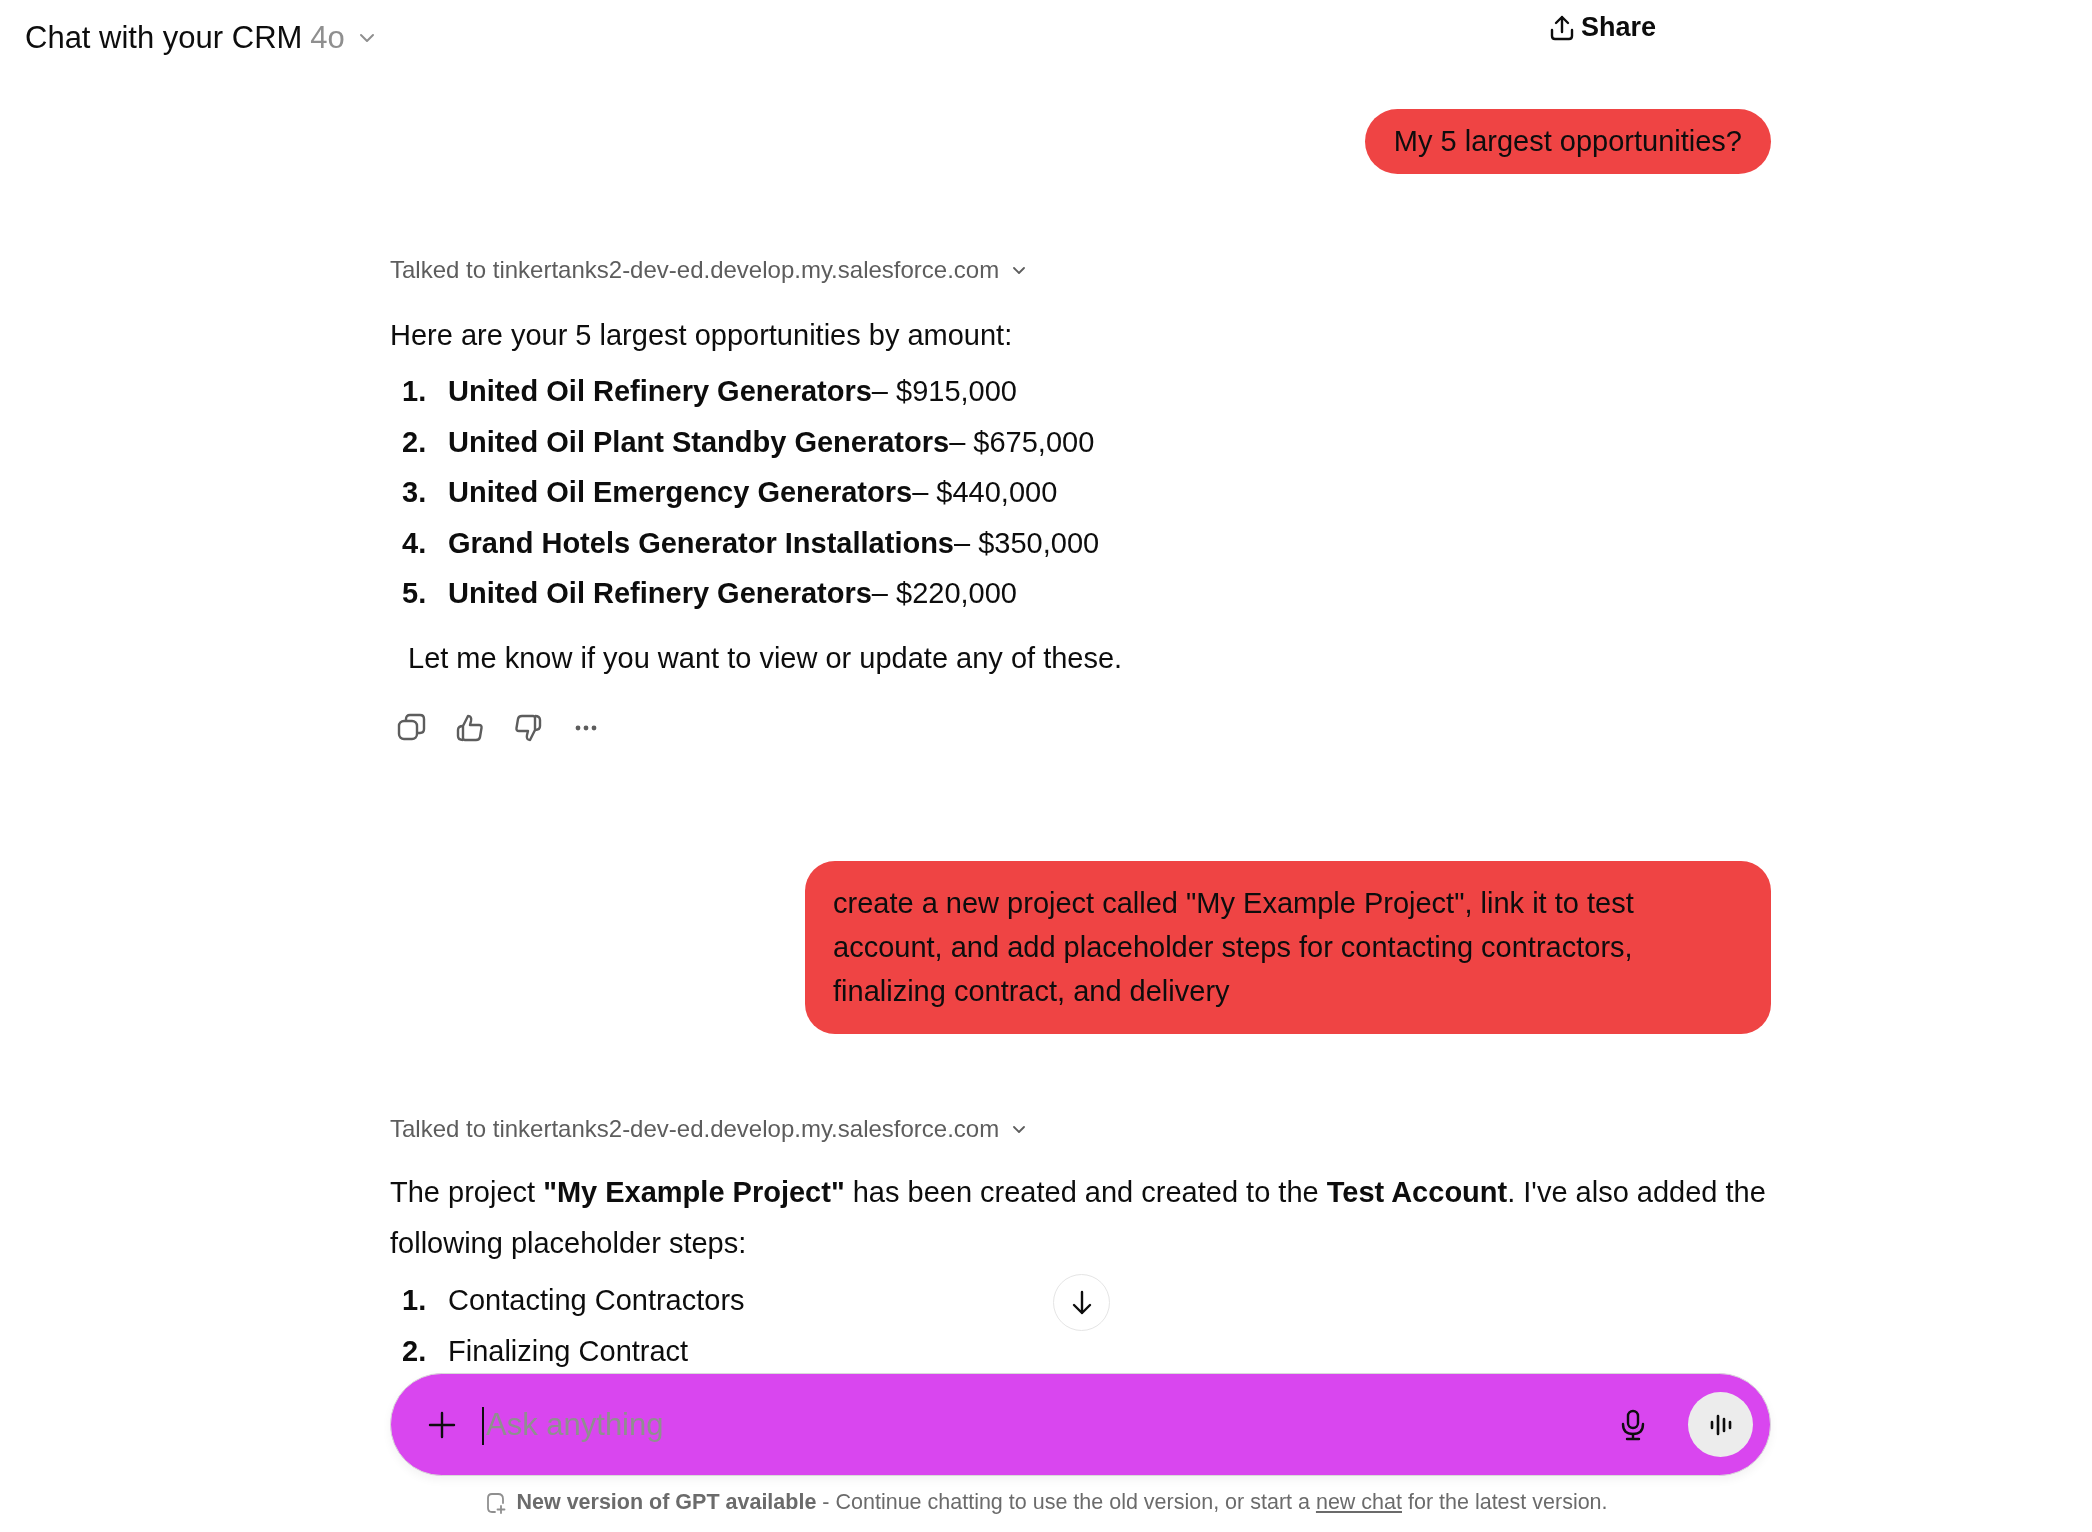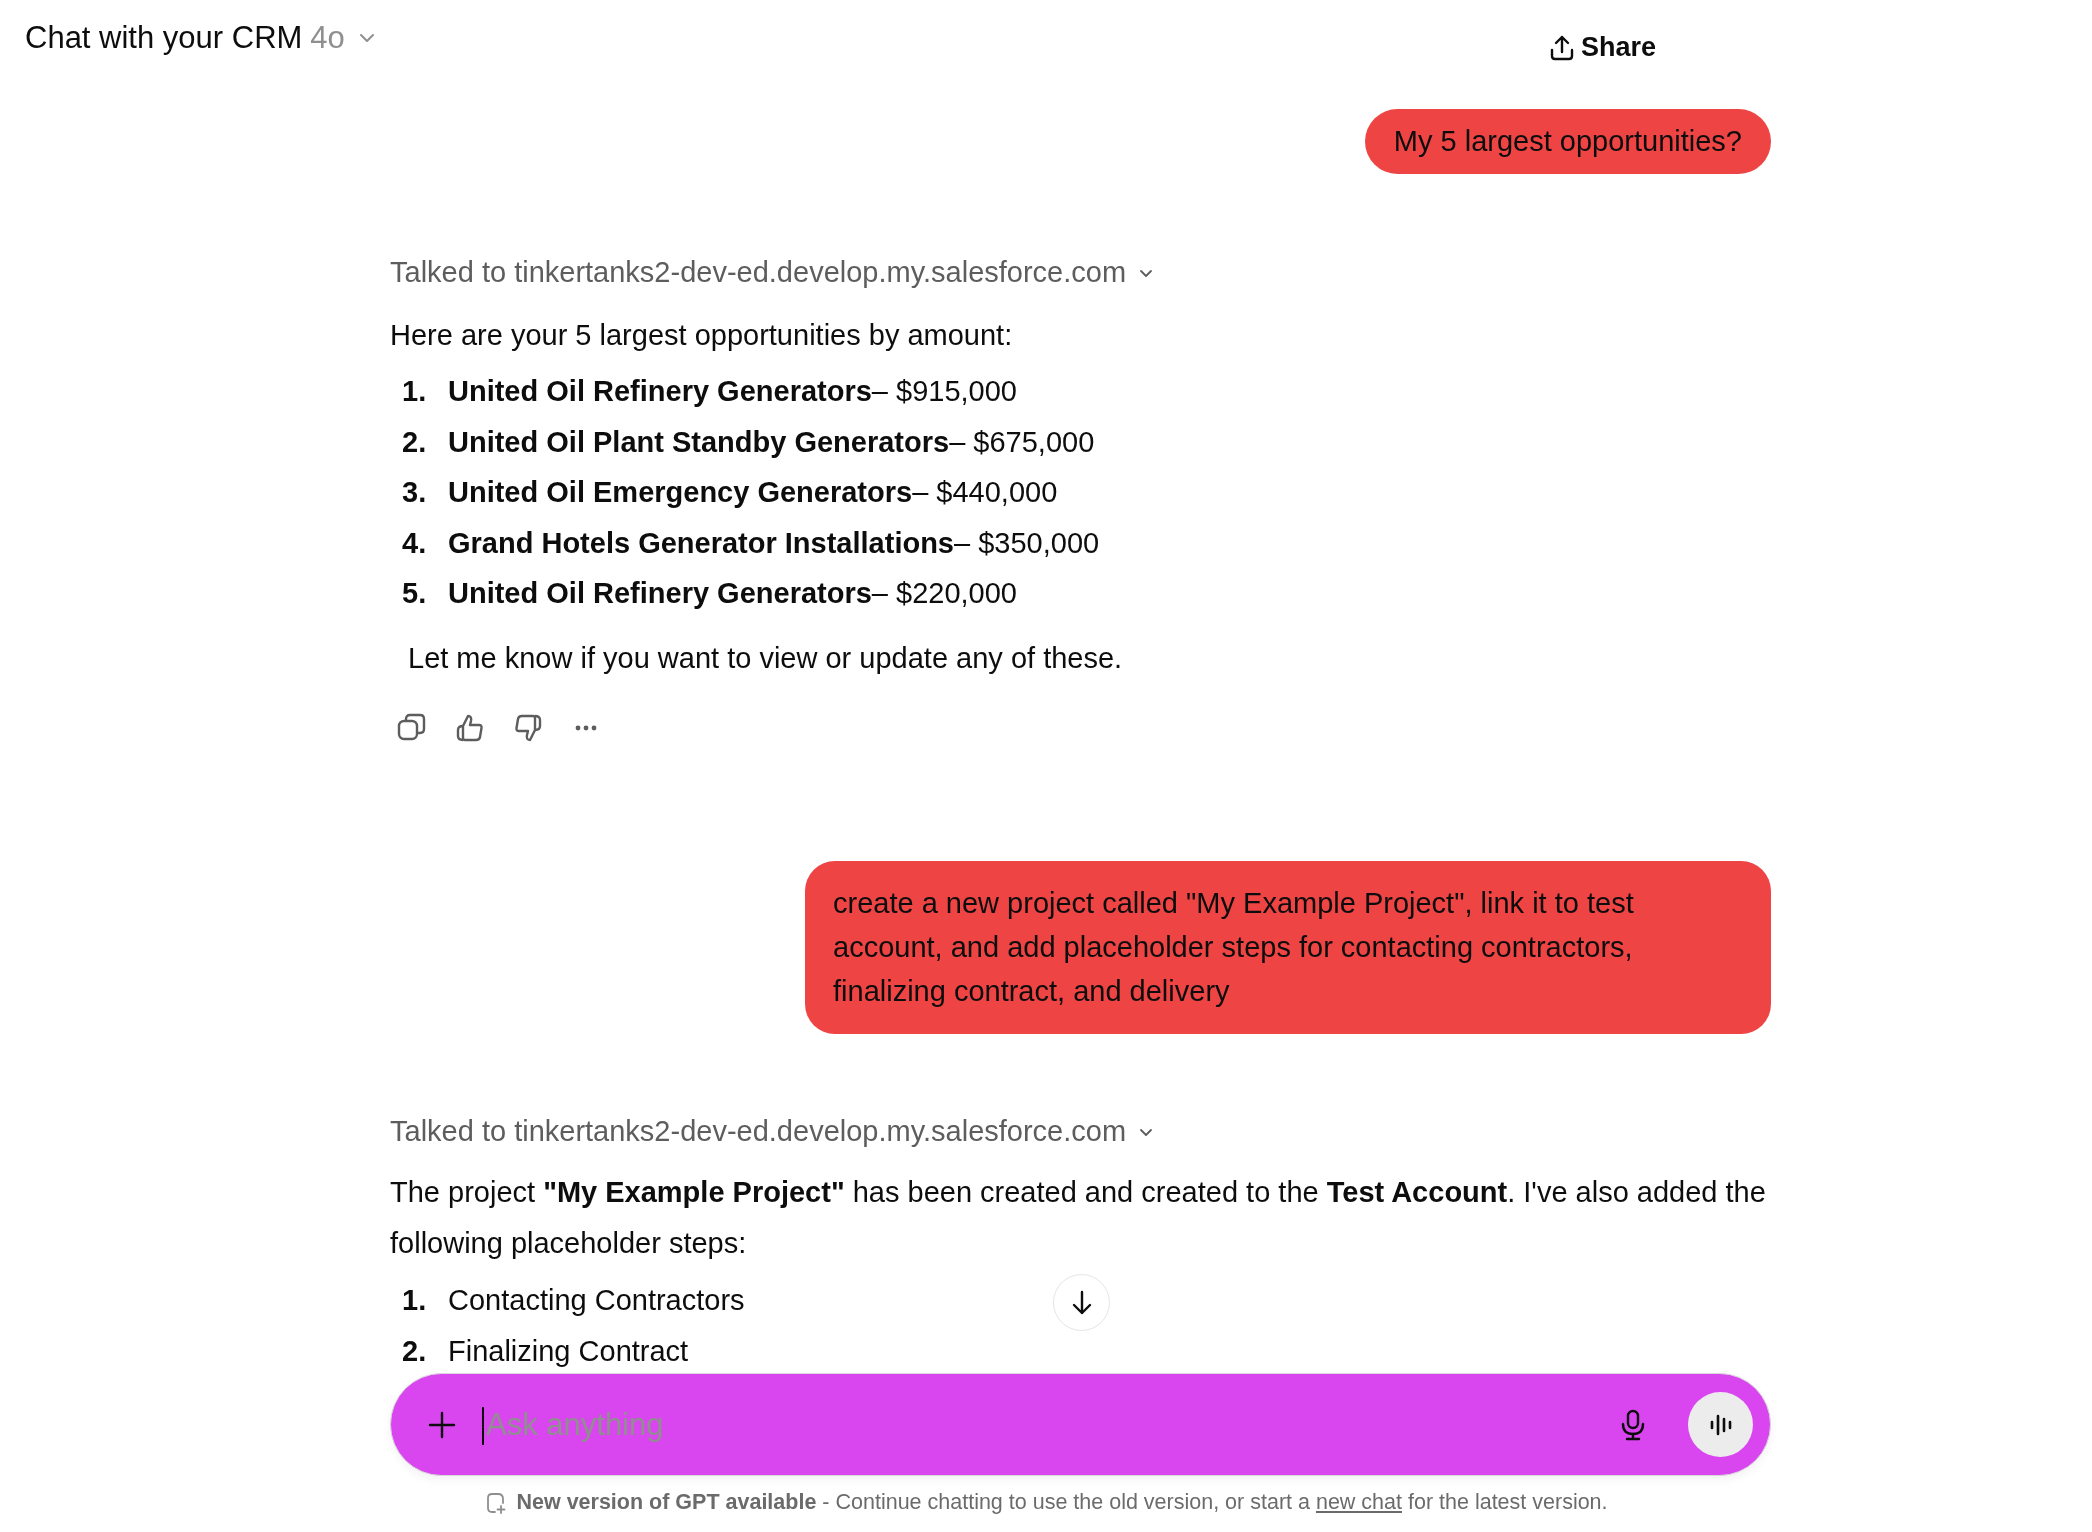--- a/index.html
+++ b/index.html
@@ -4,29 +4,29 @@
 <style>
   * { box-sizing: border-box; margin: 0; padding: 0; }
   html, body { width: 2092px; height: 1532px; overflow: hidden; background: #ffffff; }
   body { font-family: "Liberation Sans", "DejaVu Sans", sans-serif; color: #0d0d0d; position: relative; }
 
   .header { position: absolute; top: 0; left: 0; width: 1680px; height: 84px; padding-left: 48px; }
   .model-title { position: absolute; left: 25px; top: 20px; display: flex; align-items: center; gap: 8px; font-size: 31px; cursor: pointer; }
   .model-title .name { color: #0d0d0d; }
   .model-title .ver { color: #8f8f8f; }
   .model-title svg { margin-left: 4px; }
-  .share-btn { position: absolute; right: 24px; top: 32px; display: flex; align-items: center; gap: 4px; font-size: 27px; font-weight: 600; cursor: pointer; }
+  .share-btn { position: absolute; right: 24px; top: 12px; display: flex; align-items: center; gap: 4px; font-size: 27px; font-weight: 600; cursor: pointer; }
 
   .thread { position: absolute; left: 390px; top: 0; width: 1381px; }
 
   .user-bubble { position: absolute; right: 0; background: #ef4444; border-radius: 34px; font-size: 29px; line-height: 44px; color: #0d0d0d; }
   .ub1 { top: 109px; height: 65px; padding: 10px 29px; border-radius: 33px; }
   .ub2 { top: 861px; width: 966px; padding: 20px 28px 21px 28px; border-radius: 30px; }
 
-  .tool-line { position: absolute; left: 0; font-size: 29px; color: #5d5d5d; display: flex; align-items: center; gap: 10px; cursor: pointer; }
+  .tool-line { position: absolute; left: 0; font-size: 24px; color: #5d5d5d; display: flex; align-items: center; gap: 10px; cursor: pointer; }
   .tl1 { top: 256px; }
   .tl2 { top: 1115px; }
 
   .para { position: absolute; left: 0; font-size: 29px; line-height: 51px; color: #0d0d0d; }
   .p1 { top: 310px; }
   .p3 { top: 633px; margin-left: 18px; }
   .p4 { top: 1167px; width: 1381px; }
 
   ol.resp-list { position: absolute; left: 0; list-style: none; font-size: 29px; color: #0d0d0d; }
   ol.resp-list li { height: 50.5px; line-height: 50.5px; display: flex; white-space: nowrap; }

